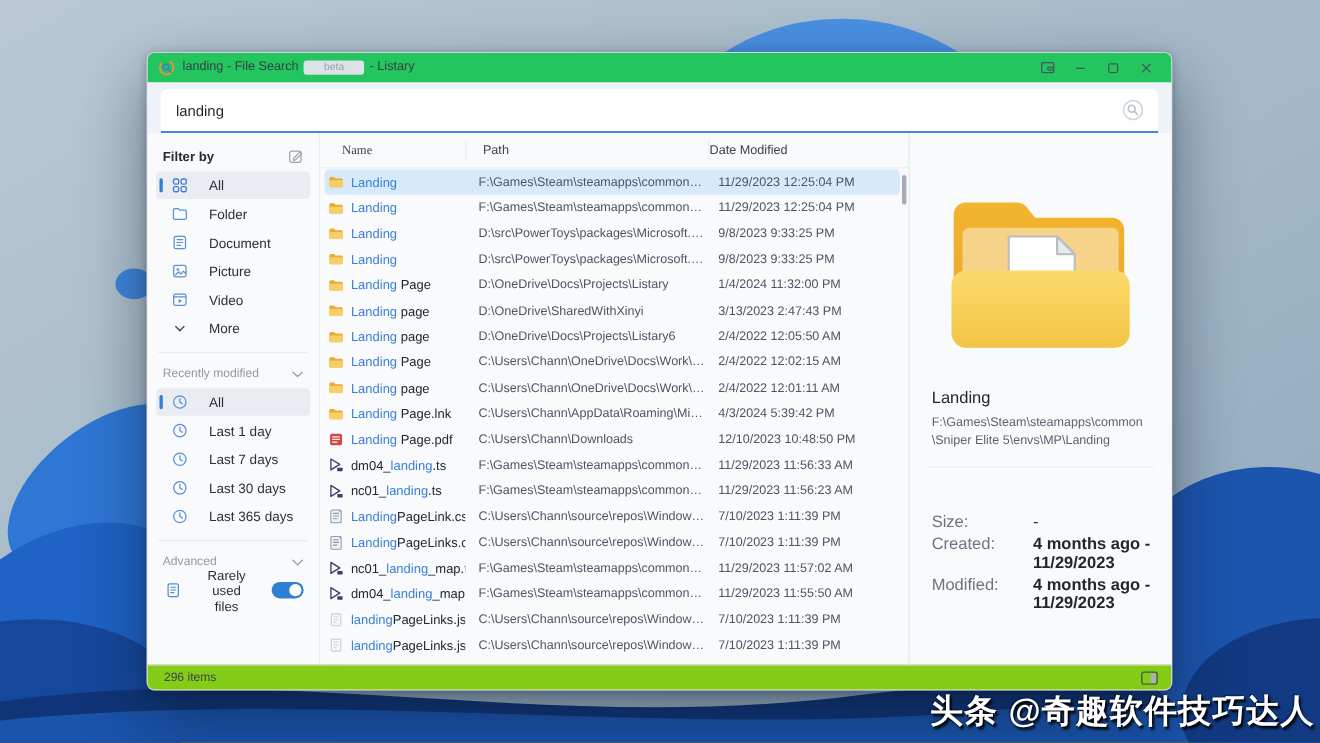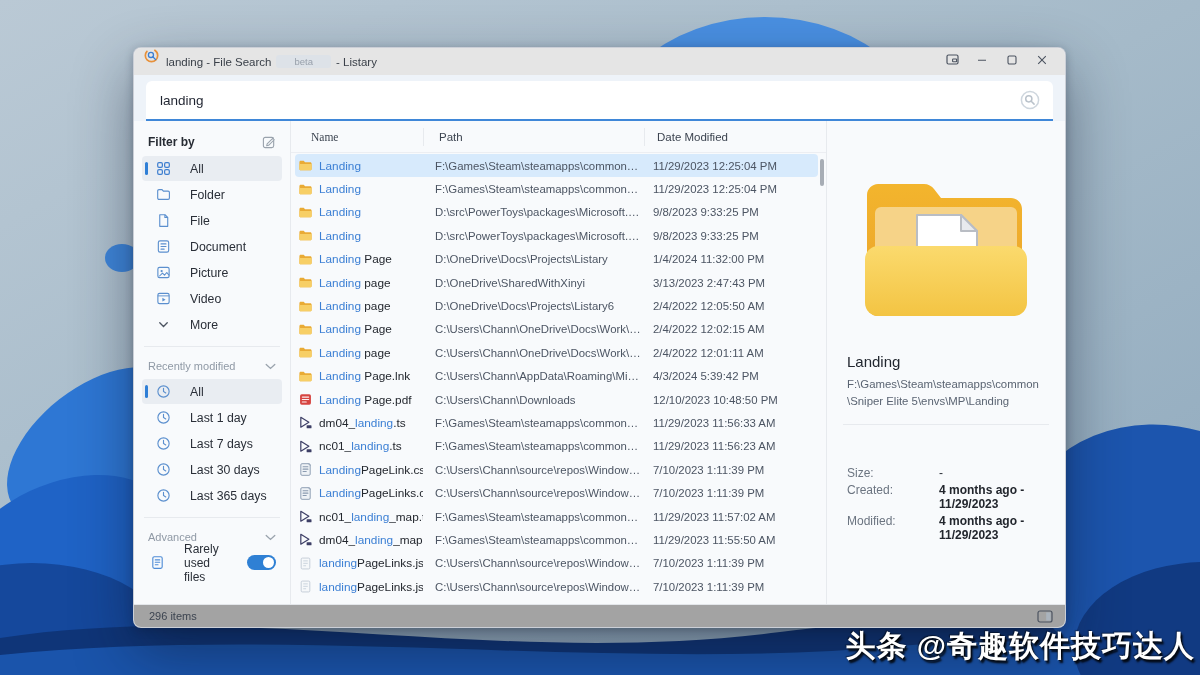--- a/index.html
+++ b/index.html
@@ -5,21 +5,21 @@
   html,body{margin:0;padding:0;background:#222;}
   *{box-sizing:border-box;}
   #stage{position:relative;width:1200px;height:675px;overflow:hidden;
          font-family:"Liberation Sans","DejaVu Sans",sans-serif;color:#1f2430;}
   #wallpaper{position:absolute;inset:0;}
   
   #win{position:absolute;left:133px;top:47px;width:933px;height:581px;
        background:#f7f9fc;border-radius:8px;box-shadow:0 24px 60px rgba(10,20,40,.45),0 2px 8px rgba(10,20,40,.25);
        overflow:hidden;display:flex;flex-direction:column;border:1px solid rgba(120,130,145,.35);}
   
-  #titlebar{height:27px;background:#e5e5e5;display:flex;padding:0 8px 0 10px;flex:0 0 auto;}
+  #titlebar{height:27px;background:#22c55e;display:flex;align-items:center;padding:0 8px 0 10px;flex:0 0 auto;}
   .tb-title{font-size:11.5px;color:#3a4049;margin-left:7px;display:flex;align-items:center;gap:5px;}
   .beta-pill{background:#dde2e8;color:#98a0ab;font-size:9.5px;padding:1px 18px;border-radius:3px;line-height:1.2;}
   .tb-spacer{flex:1;}
   .tb-btn{width:30px;height:23px;display:flex;align-items:center;justify-content:center;border-radius:4px;}
   .tb-btn svg{display:block;}
   
   #searchwrap{background:#eef3f9;padding:6px 12px 0 12px;flex:0 0 auto;}
   #searchbox{position:relative;height:40px;background:#ffffff;border-radius:6px 6px 0 0;
              border-bottom:2px solid #3f87d8;display:flex;align-items:center;padding:0 12px;}
   #search-input{border:none;outline:none;flex:1;font-size:13.5px;color:#1f2430;background:transparent;
@@ -39,44 +39,44 @@
   .side-item.sel::before{content:"";position:absolute;left:3px;top:6px;width:3px;height:13px;border-radius:2px;background:#2f7fd6;}
   .side-divider{height:1px;background:#e7eaee;margin:9px 4px;}
   .toggle{margin-left:auto;margin-right:6px;width:29px;height:15px;border-radius:8px;background:#2f80d4;position:relative;flex:0 0 auto;}
   .toggle::after{content:"";position:absolute;right:2px;top:2px;width:11px;height:11px;border-radius:50%;background:#fff;}
   
   #list{flex:1;display:flex;flex-direction:column;min-width:0;border-right:1px solid #e7eaee;position:relative;}
   #list-header{height:32px;display:flex;align-items:center;flex:0 0 auto;font-size:11.5px;color:#3c4450;
                border-bottom:1px solid #eceef2;position:relative;}
   .hcol-name{width:132px;padding-left:20px;font-family:Liberation Serif, serif;}
   .hcol-path{width:221px;padding-left:15px;border-left:1px solid #e7eaee;height:18px;display:flex;align-items:center;}
-  .hcol-date{flex:1;padding-left:12px;border-left:1px solid #e7eaee;height:18px;display:flex;align-items:center;}
+  .hcol-date{flex:1;border-left:1px solid #e7eaee;height:18px;display:flex;align-items:center;}
   #rows{flex:1;overflow:hidden;position:relative;padding-top:1px;}
   .frow{display:flex;align-items:center;height:23.4px;margin:0 8px 0 4px;border-radius:4px;font-size:11.8px;}
   .frow.sel{background:#d7eafc;}
   .c-name{width:128px;flex:0 0 auto;display:flex;align-items:center;gap:6px;padding-left:3px;overflow:hidden;white-space:nowrap;}
   .c-name .ficn{width:15px;height:15px;flex:0 0 auto;display:flex;}
   .nm{white-space:nowrap;}
   .nm .match{color:#3b7fd4;}
   .nm .plain{color:#23272e;}
   .c-path{width:218px;flex:0 0 auto;color:#4c5563;overflow:hidden;white-space:nowrap;text-overflow:ellipsis;padding-left:12px;font-size:11.4px;}
   .c-date{flex:1;color:#4c5563;padding-left:12px;font-size:11.4px;white-space:nowrap;}
   #vscroll{position:absolute;right:2px;top:38px;width:4px;height:27px;border-radius:2px;background:#a7adb5;}
   
   #preview{width:238px;flex:0 0 auto;padding:0 0;overflow:hidden;background:#f8fafc;}
   #bigfolder{margin:48px auto 0 auto;width:186px;height:158px;display:block;}
   .pv-title{font-size:15px;color:#22272f;padding:26px 20px 6px 20px;}
   .pv-path{font-size:11.4px;color:#5a6472;line-height:1.5;padding:0 18px 0 20px;word-break:break-all;}
   .pv-divider{height:1px;background:#e7eaee;margin:14px 16px 10px 16px;}
-  .pv-grid{display:grid;grid-template-columns:92px 1fr;row-gap:3px;padding:0 10px 0 20px;font-size:12px;margin-top:41px;}
+  .pv-grid{display:grid;grid-template-columns:92px 1fr;row-gap:3px;padding:0 10px 0 20px;font-size:15px;margin-top:41px;}
   .pv-label{color:#6b7480;}
   .pv-val{color:#2a2f38;}
   .pv-val.b{font-weight:bold;color:#22262d;}
   
-  #statusbar{height:23px;flex:0 0 auto;border-top:1px solid #e3e6ea;background:#a3a3a3;
+  #statusbar{height:23px;flex:0 0 auto;border-top:1px solid #e3e6ea;background:#84cc16;
              display:flex;align-items:center;padding:0 12px 0 15px;font-size:11px;color:#3c4450;}
   .sb-spacer{flex:1;}
   
   #watermark{position:absolute;right:5px;top:626px;font-size:30px;font-weight:bold;color:#ffffff;
              letter-spacing:1px;white-space:nowrap;z-index:50;
              text-shadow:2px 3px 2px rgba(0,0,0,.85),-1px -1px 1px rgba(0,0,0,.45),1px 1px 0 rgba(0,0,0,.6);}
 </style>
 </head>
 <body>
 
@@ -186,29 +186,20 @@
     <span class="icn">
                 <svg viewBox="0 0 16 16">
                   <path d="M1.8 4.2c0-.8.6-1.4 1.4-1.4h3.2l1.5 1.6h5c.8 0 1.4.6 1.4 1.4v6c0 .8-.6 1.4-1.4 1.4H3.2c-.8 0-1.4-.6-1.4-1.4z" fill="none" stroke="#5b8fce" stroke-width="1.2"></path>
                 </svg>
               </span>
     <span class="lbl">Folder</span>
   </div>
             <div class="side-item">
     <span class="icn">
                 <svg viewBox="0 0 16 16">
-                  <path d="M4 1.8h5.5l3 3v9.4H4z" fill="none" stroke="#5b8fce" stroke-width="1.2" stroke-linejoin="round"></path>
-                  <path d="M9.5 1.8v3h3" fill="none" stroke="#5b8fce" stroke-width="1.2"></path>
-                </svg>
-              </span>
-    <span class="lbl">File</span>
-  </div>
-            <div class="side-item">
-    <span class="icn">
-                <svg viewBox="0 0 16 16">
                   <rect x="2.5" y="2" width="11" height="12" rx="1.8" fill="none" stroke="#5b8fce" stroke-width="1.2"></rect>
                   <path d="M5.3 5.2h5.4M5.3 8h5.4M5.3 10.8h3.4" stroke="#5b8fce" stroke-width="1.1" stroke-linecap="round"></path>
                 </svg>
               </span>
     <span class="lbl">Document</span>
   </div>
             <div class="side-item">
     <span class="icn">
                 <svg viewBox="0 0 16 16">
                   <rect x="2" y="2.5" width="12" height="11" rx="1.8" fill="none" stroke="#5b8fce" stroke-width="1.2"></rect>
@@ -295,21 +286,21 @@
           </div>
         <div class="side-divider"></div>
         <div class="side-header">
           <span class="hl dim">Advanced</span>
           <span style="display:flex;">
             <svg width="11" height="7" viewBox="0 0 11 7">
                 <path d="M1.2 1.4L5.5 5.4 9.8 1.4" fill="none" stroke="#9aa3ad" stroke-width="1.3" stroke-linecap="round"></path>
               </svg>
           </span>
         </div>
-        <div class="side-item" style="padding-left:8px;">
+        <div class="side-item" style="padding-left:8px;text-align:center;">
           <span class="icn">
             <svg viewBox="0 0 16 16">
                 <rect x="3" y="1.8" width="10" height="12.4" rx="1.6" fill="none" stroke="#4f8cd6" stroke-width="1.2"></rect>
                 <path d="M5.6 5.2h4.8M5.6 7.8h4.8M5.6 10.4h3" stroke="#4f8cd6" stroke-width="1.1" stroke-linecap="round"></path>
               </svg>
           </span>
           <span style="font-size:12px;">Rarely used files</span>
           <span class="toggle"></span>
         </div>
       </div>

